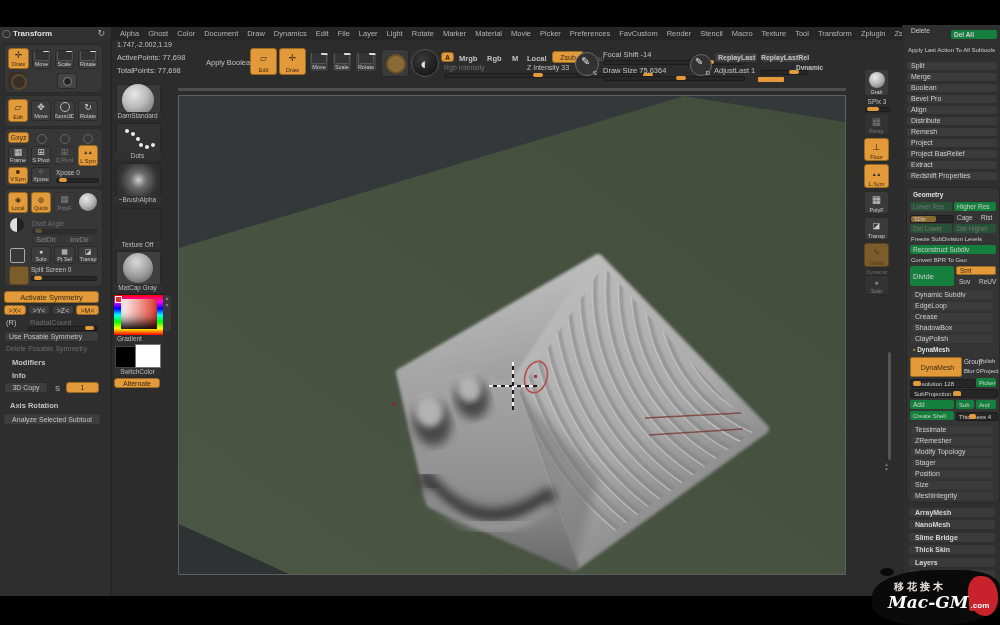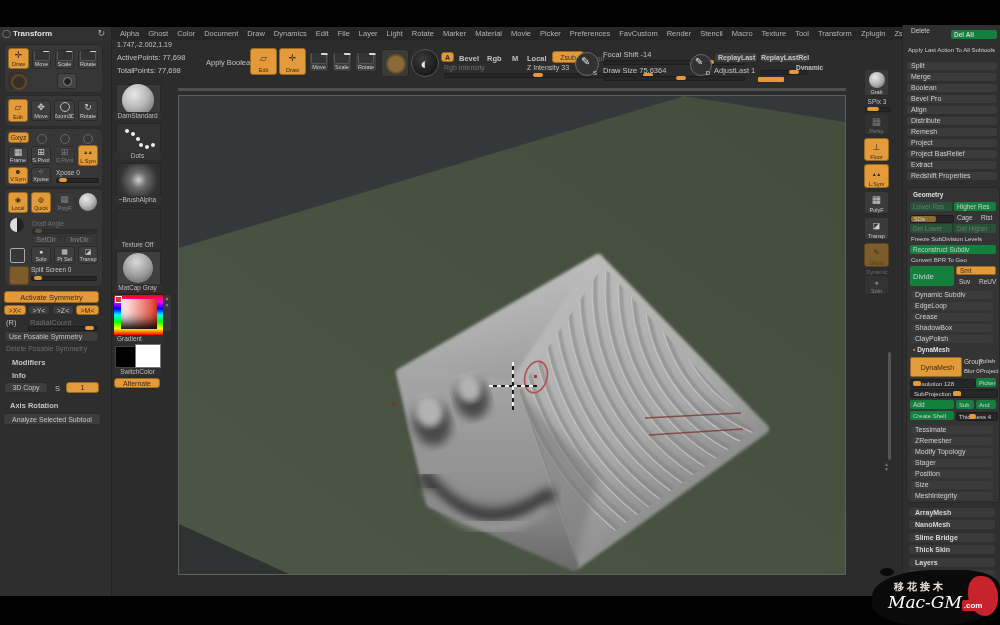--- a/index.html
+++ b/index.html
@@ -117,21 +117,21 @@
 </div>
 
 <div class="abs" style="left:381px;top:49px;width:26px;height:26px;background:#3a3a3a;border:1px solid #272727;border-radius:3px;">
   <div style="position:absolute;left:4px;top:4px;width:16px;height:16px;border-radius:50%;background:#8a6a36;border:2px solid #6d5228;"></div>
 </div>
 <div class="abs" style="left:411px;top:49px;width:26px;height:26px;border-radius:50%;background:radial-gradient(circle at 40% 35%,#3a3a3a,#0c0c0c);border:1px solid #555;display:flex;align-items:center;justify-content:center;">
   <span style="color:#e6e6e6;font-size:15px;">◐</span>
 </div>
 
 <div class="abs btn orange" style="left:441px;top:52px;width:13px;height:10px;font-weight:bold;">A</div>
-<div class="abs txt txt-b" style="left:459px;top:54px;">Bevel</div>
+<div class="abs txt txt-b" style="left:459px;top:54px;">Mrgb</div>
 <div class="abs txt txt-b" style="left:487px;top:54px;">Rgb</div>
 <div class="abs txt txt-b" style="left:512px;top:54px;">M</div>
 <div class="abs txt txt-b" style="left:527px;top:54px;">Local</div>
 <div class="abs btn orange" style="left:552px;top:51px;width:32px;height:12px;">Zsub</div>
 <div class="abs txt dim" style="left:590px;top:54px;">Zcut</div>
 
 <div class="abs txt dim" style="left:444px;top:64px;font-size:7px;">Rgb Intensity</div>
 <div class="abs txt" style="left:527px;top:64px;font-size:7px;">Z Intensity 33</div>
 <div class="abs slider" style="left:444px;top:73px;width:214px;height:3px;">
   <div class="handle" style="left:88px;"></div>
@@ -593,17 +593,17 @@
 </div>
 
 <div class="abs" style="left:0;top:596px;width:1000px;height:29px;background:#000;"></div>
 
 <div class="abs" style="left:872px;top:568px;width:128px;height:57px;">
   <div style="position:absolute;left:0;top:2px;width:128px;height:55px;background:#0a0a0a;border-radius:48% 30% 45% 38%;"></div>
   <div style="position:absolute;left:8px;top:0;width:14px;height:8px;background:#0a0a0a;border-radius:50%;"></div>
   <div style="position:absolute;right:2px;top:8px;width:30px;height:40px;background:#C8232C;border-radius:40% 55% 45% 60%;"></div>
   <div style="position:absolute;left:22px;top:12px;font-size:10px;letter-spacing:3px;color:#e8e4da;font-weight:bold;">移花接木</div>
   <div style="position:absolute;left:16px;top:24px;">
-    <span style="font-size:17px;font-style:italic;font-weight:normal;color:#fff;font-family:'DejaVu Serif',serif;">Mac-GM</span><span style="font-size:8px;font-weight:bold;color:#fff;background:#C8232C;padding:1px 2px;border-radius:2px;">.com</span>
+    <span style="font-size:17px;font-style:italic;font-weight:bold;color:#fff;font-family:'DejaVu Serif',serif;">Mac-GM</span><span style="font-size:8px;font-weight:bold;color:#fff;background:#C8232C;padding:1px 2px;border-radius:2px;">.com</span>
   </div>
 </div>
 
 </div>
 
 </body></html>

